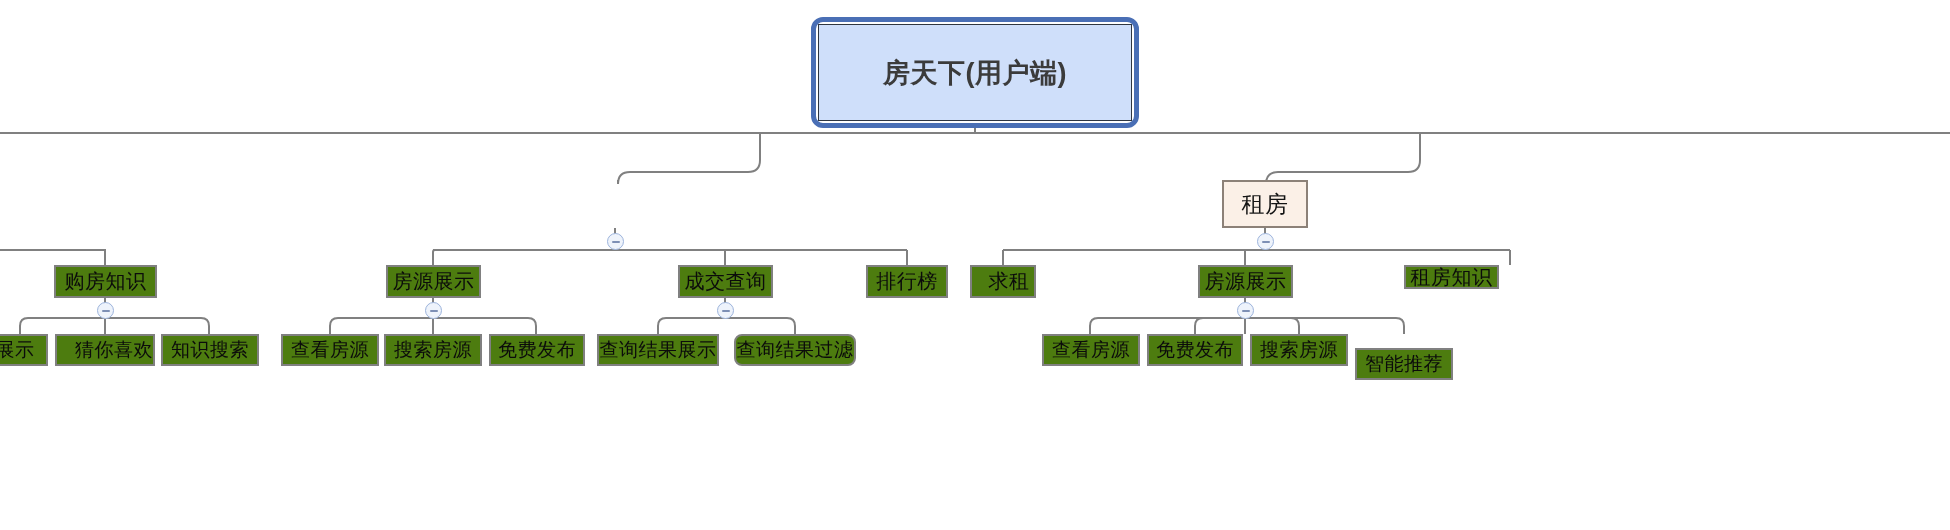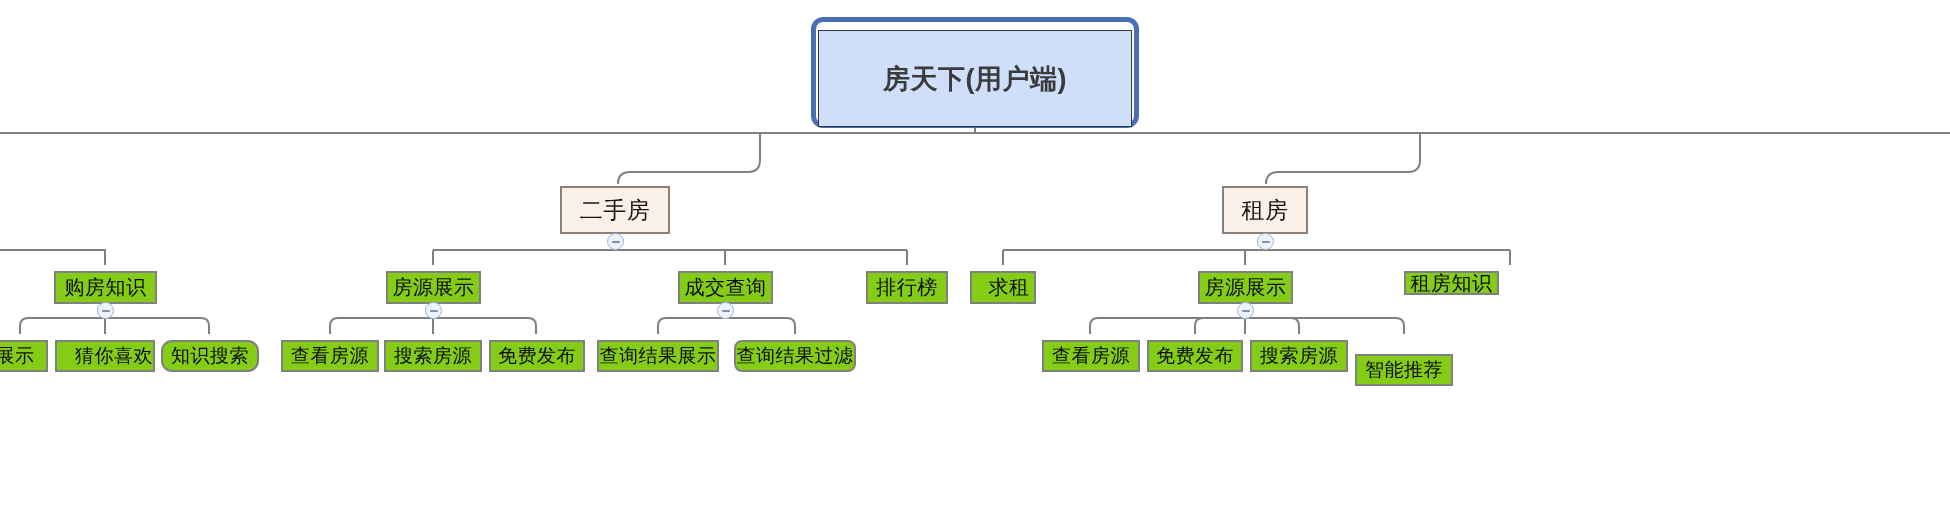--- a/index.html
+++ b/index.html
@@ -14,21 +14,20 @@
   #canvas{position:absolute;left:0;top:0;width:1950px;height:530px;}
   #edges{position:absolute;left:0;top:0;width:1950px;height:530px;pointer-events:none;}
 
   .node{
     position:absolute;
     box-sizing:border-box;
     display:flex;align-items:center;justify-content:center;
     white-space:nowrap;
     color:#0a0a0a;
     letter-spacing:.5px;
-    margin-top:6px;
   }
 
   
   .node.root{
     background:#cfdffa;
     border:1.5px solid #2f3640;
     font-size:27px;
     font-weight:bold;
     color:#3b3b3b;
     z-index:5;
@@ -46,21 +45,21 @@
   .node.lvl2{
     background:#fbf0e7;
     border:2px solid #8c8178;
     font-size:23px;
     color:#141414;
     z-index:3;
   }
 
   
   .node.lvl3,.node.leaf{
-    background:#84cc16;
+    background:#4d7c0f;
     border:2px solid #808080;
     font-size:20px;
     color:#0b0b0b;
     z-index:3;
     text-align:center;
   }
   .node.leaf{font-size:19px;}
 
   
   .toggle{
@@ -120,21 +119,20 @@
       <path d="M0,250 L105,250 L105,265"></path>
       <path d="M105,297 L105,318"></path>
       <path d="M20,334 L20,326 Q20,318 28,318 L201,318 Q209,318 209,326 L209,334"></path>
       <path d="M105,318 L105,334"></path>
     </g>
   </svg>
 
   <div class="sel-ring" style="left:811px;top:17px;width:328px;height:111px;"></div>
   <div class="node root" style="left:818px;top:24px;width:314px;height:97px;">房天下(用户端)</div>
 
-  <div class="node lvl2" style="left:560px;top:180px;width:110px;height:48px;">二手房</div>
   <div class="toggle" style="left:607px;top:233px;">
     <span class="bar"></span>
   </div>
 
   <div class="node lvl2" style="left:1222px;top:180px;width:86px;height:48px;font-family:Liberation Mono, monospace;">租房</div>
   <div class="toggle" style="left:1257px;top:233px;">
     <span class="bar"></span>
   </div>
 
   <div class="node lvl3" style="left:54px;top:265px;width:103px;height:33px;">购房知识</div>
@@ -158,21 +156,21 @@
 
   <div class="node lvl3" style="left:1198px;top:265px;width:95px;height:33px;">房源展示</div>
   <div class="toggle" style="left:1237px;top:302px;">
     <span class="bar"></span>
   </div>
 
   <div class="node lvl3" style="left:1404px;top:265px;width:95px;height:24px;">租房知识</div>
 
   <div class="node leaf" style="left:-18px;top:334px;width:66px;height:32px;">展示</div>
   <div class="node leaf" style="left:55px;top:334px;width:100px;height:32px;padding-left:18px;">猜你喜欢</div>
-  <div class="node leaf" style="left:161px;top:334px;width:98px;height:32px;border-radius:11px;">知识搜索</div>
+  <div class="node leaf" style="left:161px;top:334px;width:98px;height:32px;">知识搜索</div>
 
   <div class="node leaf" style="left:281px;top:334px;width:98px;height:32px;">查看房源</div>
   <div class="node leaf" style="left:384px;top:334px;width:98px;height:32px;">搜索房源</div>
   <div class="node leaf" style="left:489px;top:334px;width:96px;height:32px;">免费发布</div>
 
   <div class="node leaf" style="left:597px;top:334px;width:122px;height:32px;">查询结果展示</div>
   <div class="node leaf" style="left:734px;top:334px;width:122px;height:32px;border-radius:8px;">查询结果过滤</div>
 
   <div class="node leaf" style="left:1042px;top:334px;width:98px;height:32px;">查看房源</div>
   <div class="node leaf" style="left:1147px;top:334px;width:96px;height:32px;">免费发布</div>

